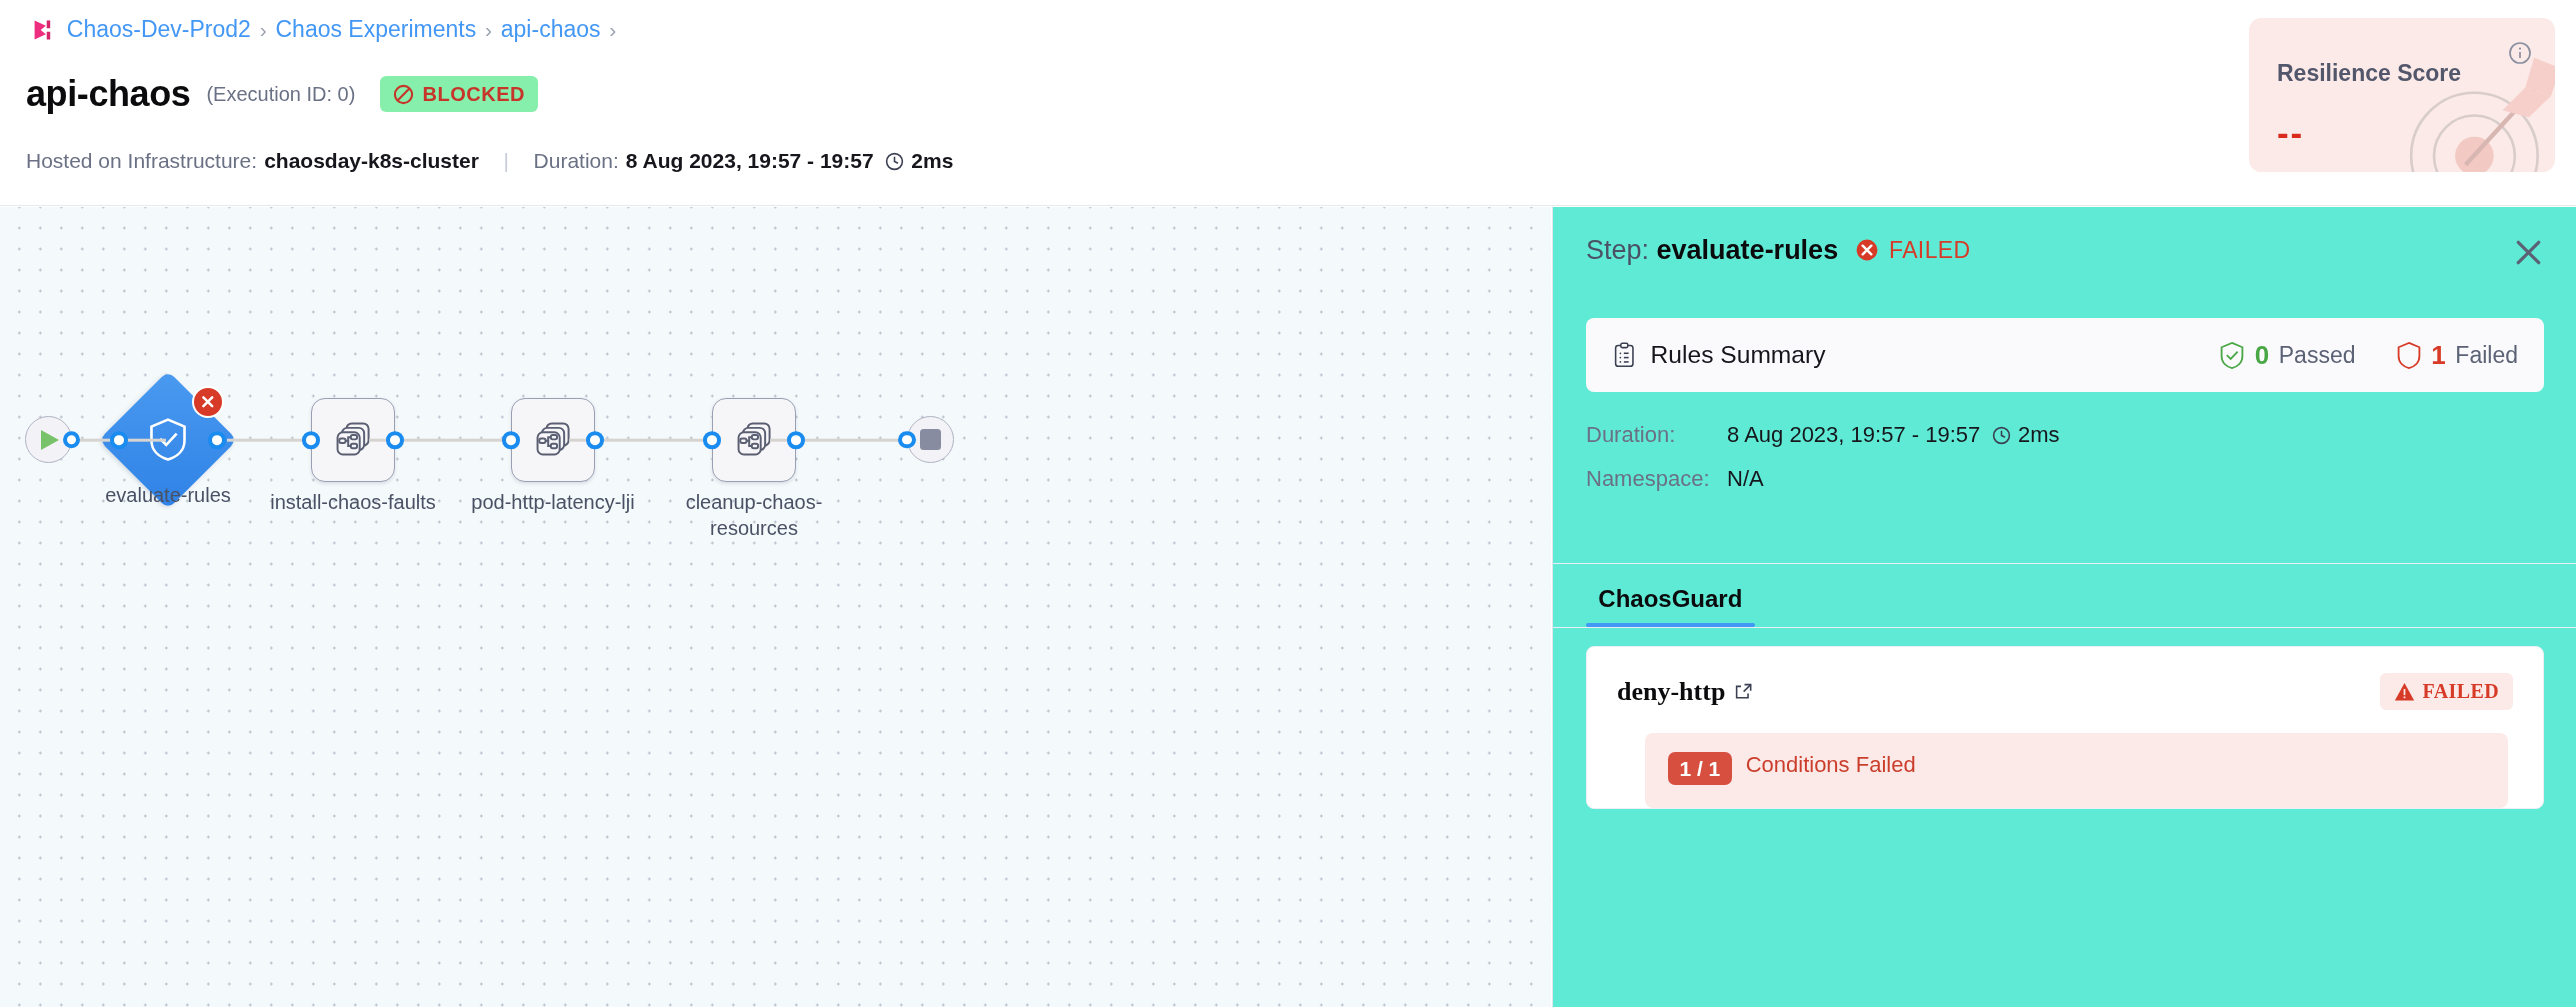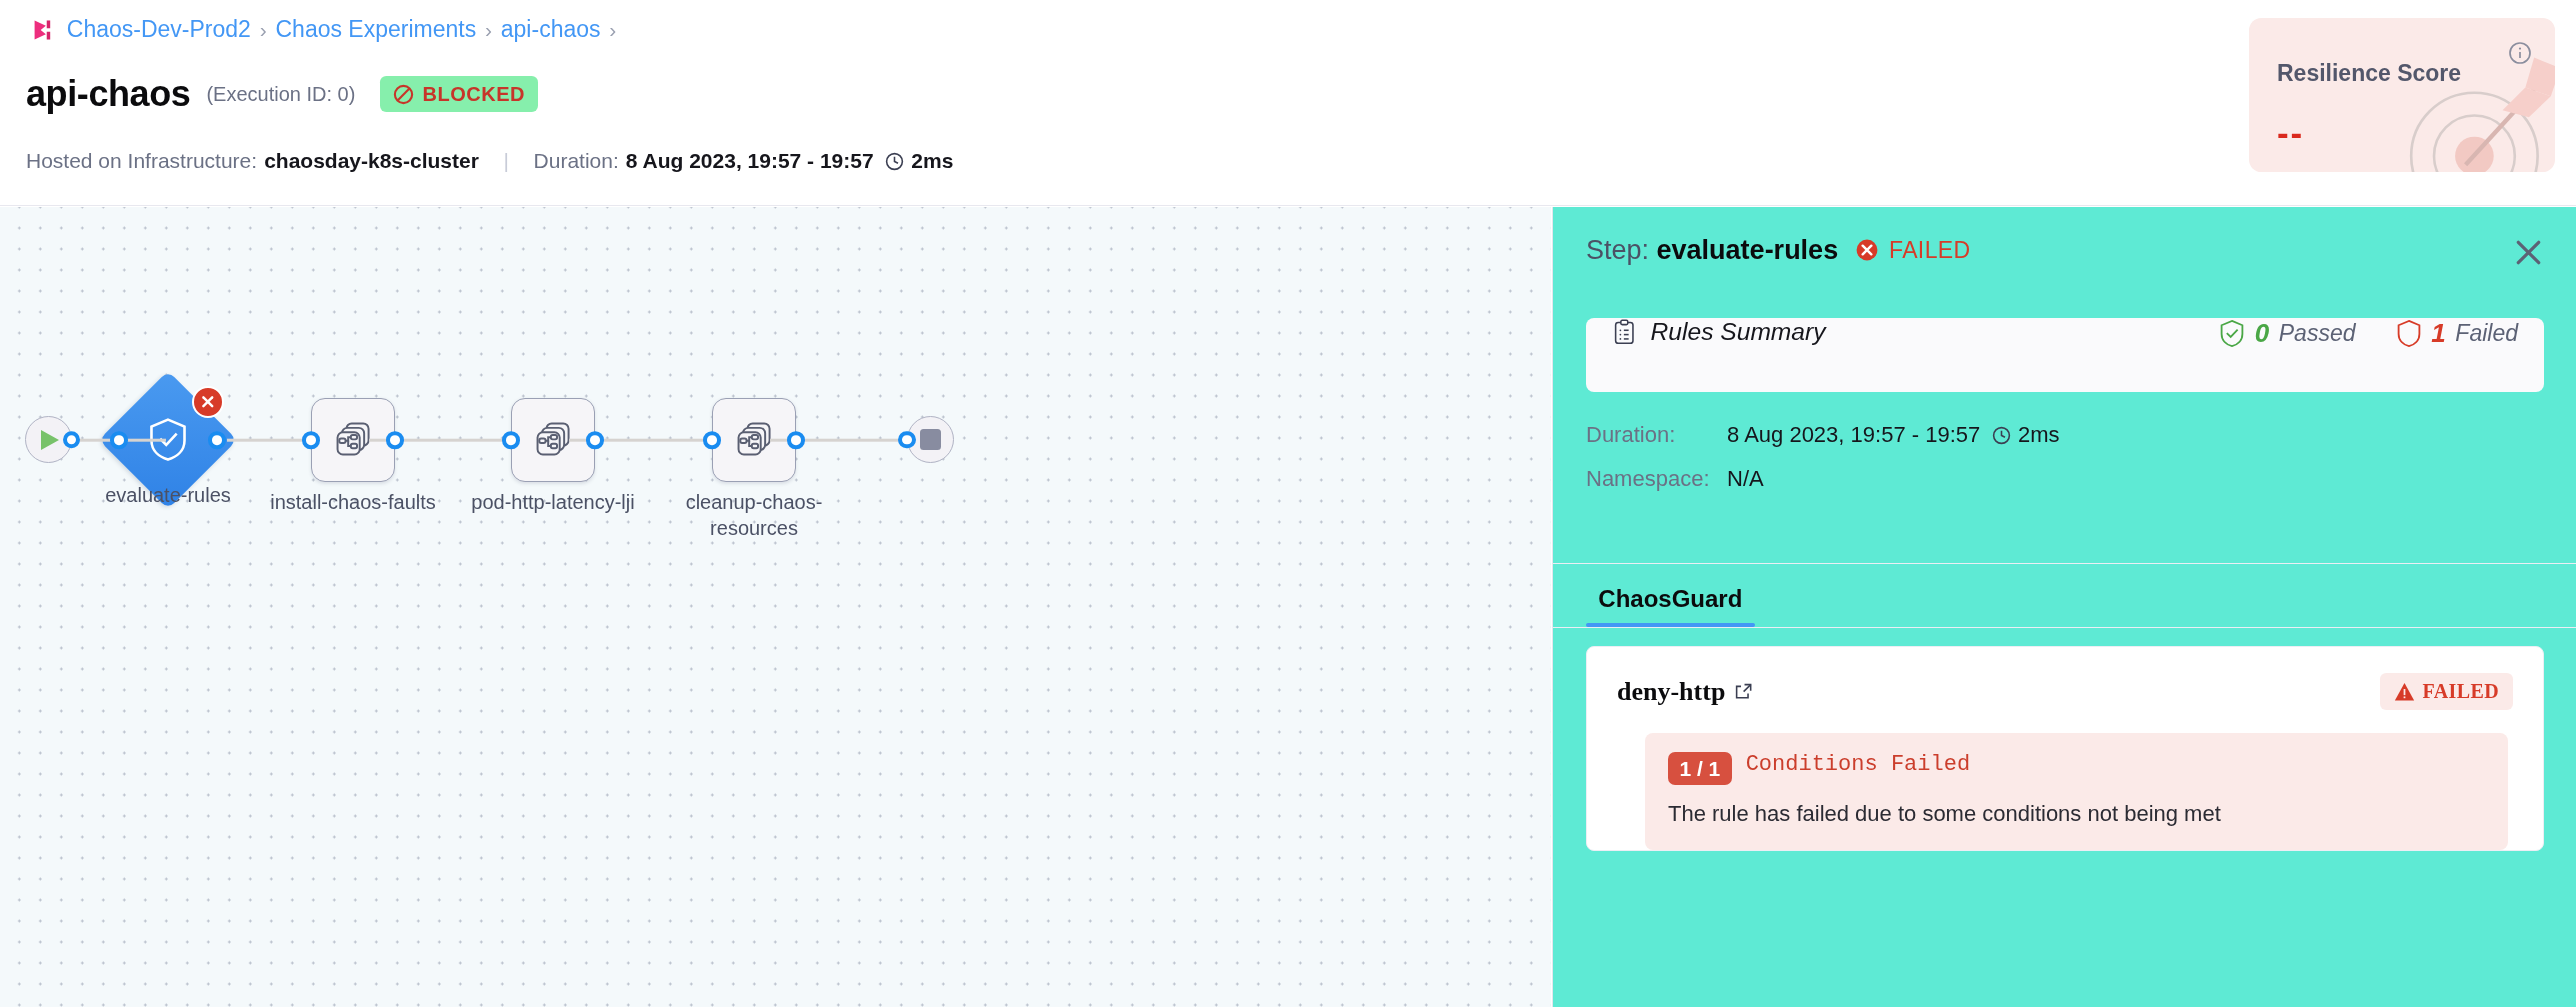--- a/index.html
+++ b/index.html
@@ -136,21 +136,21 @@
   .status-inline .lbl { font-size: 23px; font-weight: 500; color: #d73b28; letter-spacing: 0.4px; }
   .icon-failcircle { width: 26px; height: 26px; display: block; }
   .close-btn {
     position: absolute; right: 30px; top: 28px; width: 35px; height: 35px;
     cursor: pointer; display: flex; align-items: center; justify-content: center;
   }
 
   .summary-card {
     position: absolute; left: 33px; top: 111px; width: 958px; height: 74px;
     background: #fafafc; border-radius: 8px;
-    display: flex; align-items: flex-start; padding: 0 26px; font-style: italic;
+    display: flex; align-items: center; padding: 0 26px;
   }
   .summary-left { display: flex; align-items: center; gap: 14px; }
   .summary-left .lbl { font-size: 24.6px; color: #16161c; }
   .clipboard-icon { width: 24.6px; height: 26px; display: block; }
   .summary-right { margin-left: auto; display: flex; align-items: center; gap: 40px; }
   .count-group { display: flex; align-items: center; gap: 9.7px; }
   .count-group svg { width: 26px; height: 29px; display: block; }
   .count-num { font-size: 26px; font-weight: bold; }
   .count-num.pass { color: #4aa746; }
   .count-num.fail { color: #d73b28; }
@@ -192,21 +192,21 @@
 
   .conditions-box {
     margin-top: 23px; margin-left: 28px; margin-right: 5.3px;
     background: #fbeae8; border-radius: 8px; padding: 19.3px 23px 23px 23px;
   }
   .cond-head { display: flex; align-items: flex-start; gap: 14px; }
   .cond-pill {
     background: #d7503f; color: #ffffff; border-radius: 7px;
     padding: 4.4px 11.4px; font-size: 21px; font-weight: bold;
   }
-  .cond-title { font-size: 22px; color: #cb3e2c; font-family: Liberation Mono, monospace; }
+  .cond-title { font-size: 22px; color: #cb3e2c; }
   .cond-desc { margin-top: 16px; font-size: 22px; color: #2b2b33; }
 </style>
 </head>
 <body>
 
 <div class="header">
 
   <div class="breadcrumb">
     <span>
       <svg class="harness-logo" viewBox="0 0 30 30">
@@ -484,18 +484,17 @@
         </span>
         <span class="lbl">FAILED</span>
       </span>
     </div>
 
     <div class="conditions-box">
       <div class="cond-head">
         <span class="cond-pill">1 / 1</span>
         <span class="cond-title">Conditions Failed</span>
       </div>
-      <div class="cond-desc">The rule has failed due to some conditions not being met</div>
     </div>
   </div>
 
 </div>
 
 
 </body></html>

